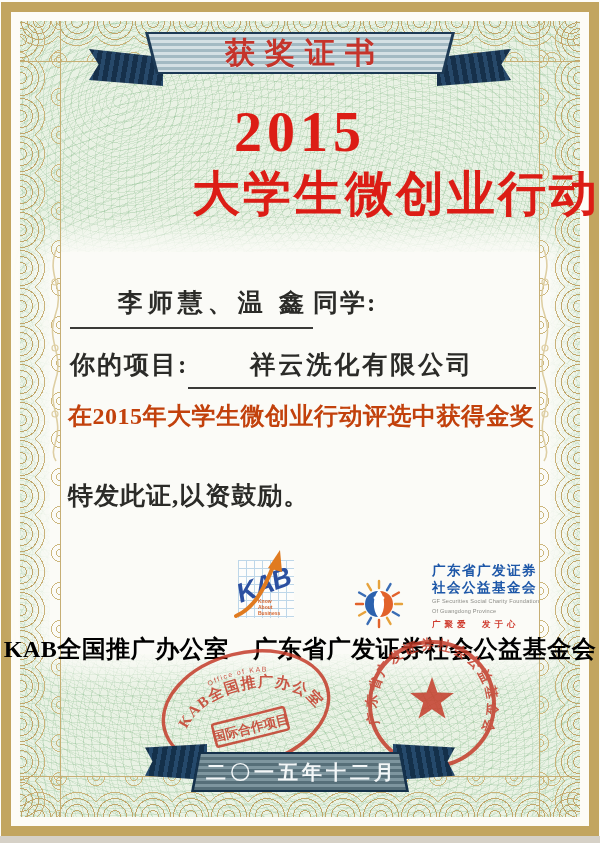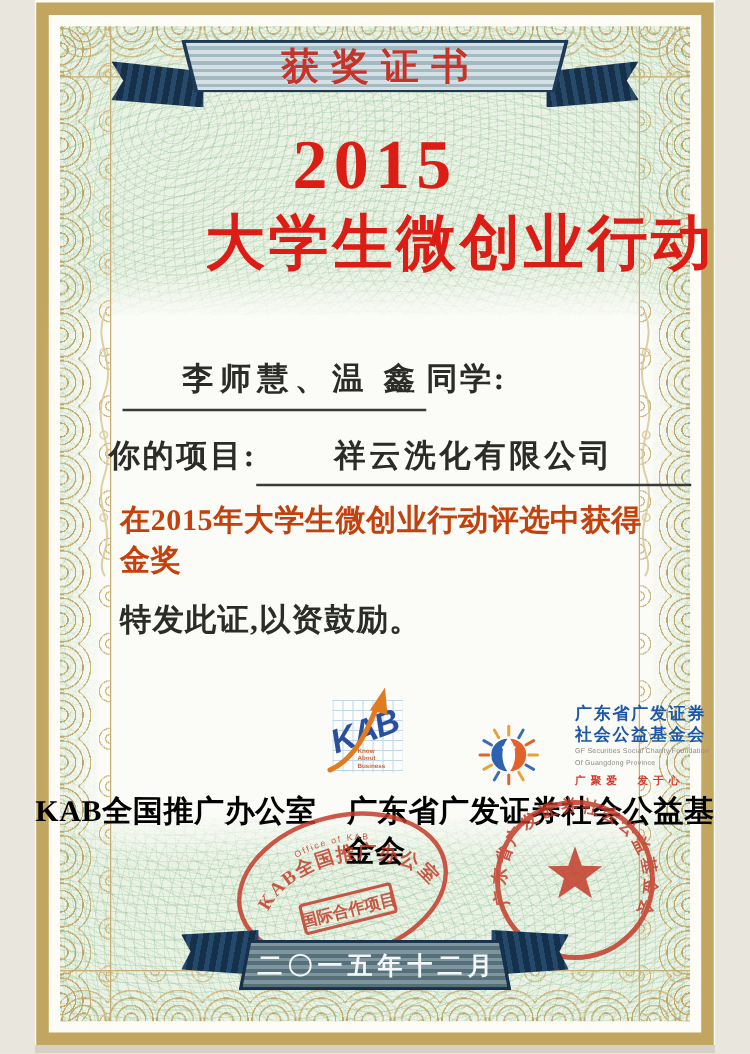--- a/index.html
+++ b/index.html
@@ -1,17 +1,17 @@
 <!DOCTYPE html>
 <html><head>
 <meta charset="utf-8">
 <style>
   html,body{margin:0;padding:0;background:#e9e6de;}
   body{font-family:"Liberation Serif","DejaVu Serif",serif;}
-  .cert{position:relative;width:544px;height:843px;margin:0 auto;background:#fdfdf9;overflow:hidden;}
+  .cert{position:relative;width:600px;height:843px;margin:0 auto;background:#fdfdf9;overflow:hidden;}
   
   .scan-strip{position:absolute;left:0;right:0;bottom:0;height:7px;background:#d6d1c7;}
   .gold-frame{position:absolute;left:1px;right:1px;top:2px;bottom:7px;border:10px solid #c2a55f;background:#fdfcf6;}
   
   .inner-pattern{position:absolute;left:20px;right:20px;top:21px;bottom:26px;
     background-color:#e9f2e4;
     background-image:
       repeating-radial-gradient(circle at 18% 10%, rgba(115,175,120,.20) 0 1px, rgba(0,0,0,0) 1px 7px),
       repeating-radial-gradient(circle at 72% 20%, rgba(115,175,120,.17) 0 1px, rgba(0,0,0,0) 1px 8px),
       repeating-radial-gradient(circle at 30% 55%, rgba(115,175,120,.14) 0 1px, rgba(0,0,0,0) 1px 9px),
@@ -63,21 +63,21 @@
   .year{position:absolute;top:100px;left:0;right:0;text-align:center;
     font-size:56px;font-weight:bold;color:#dc1d15;letter-spacing:5px;z-index:3;
     font-family:"Liberation Serif","DejaVu Serif",serif;}
   .campaign{position:absolute;top:162px;left:0;right:0;text-align:right;
     font-size:48px;font-weight:bold;color:#dc1d15;letter-spacing:3px;z-index:3;
     font-family:"Liberation Sans","DejaVu Sans",sans-serif;}
   .names-line{position:absolute;top:286px;left:70px;z-index:4;font-weight:bold;color:#2b2b28;}
   .names{display:inline-block;min-width:235px;text-align:right;font-size:25px;letter-spacing:5px;
     border-bottom:2px solid #3a3a38;padding:0 4px 8px 4px;}
   .suffix{font-size:25px;margin-left:0;letter-spacing:2px;}
-  .project-line{position:absolute;top:348px;left:59px;z-index:4;font-weight:bold;color:#2b2b28;font-size:25px;}
+  .project-line{position:absolute;top:348px;left:70px;z-index:4;font-weight:bold;color:#2b2b28;font-size:25px;}
   .project-label{letter-spacing:2px;}
   .project-name{display:inline-block;min-width:340px;text-align:center;letter-spacing:3px;
     border-bottom:2px solid #3a3a38;padding:0 4px 6px 4px;}
   .award-line{position:absolute;top:400px;left:68px;right:50px;z-index:4;font-weight:bold;color:#c2410c;
     font-size:24px;letter-spacing:.5px;}
   .closing-line{position:absolute;top:479px;left:68px;z-index:4;font-weight:bold;color:#2b2b28;
     font-size:25px;letter-spacing:1px;}
 
   
   .kab-logo{position:absolute;left:228px;top:546px;width:80px;height:82px;z-index:4;}

